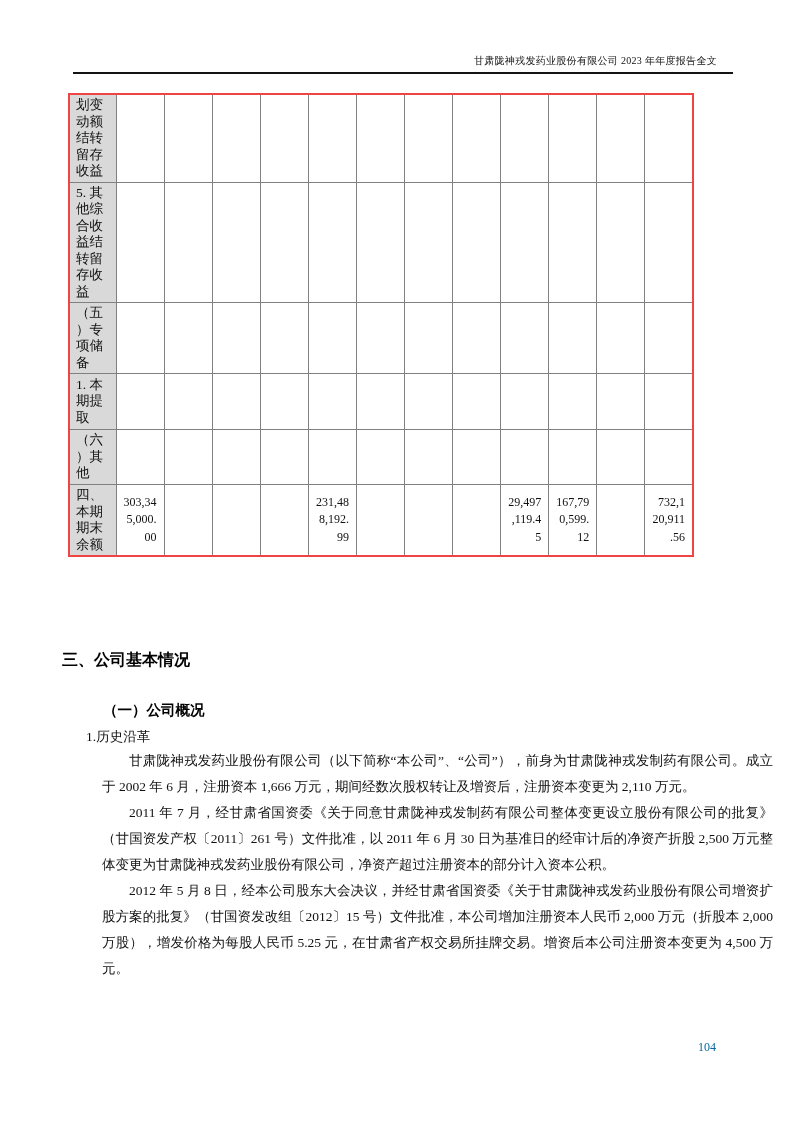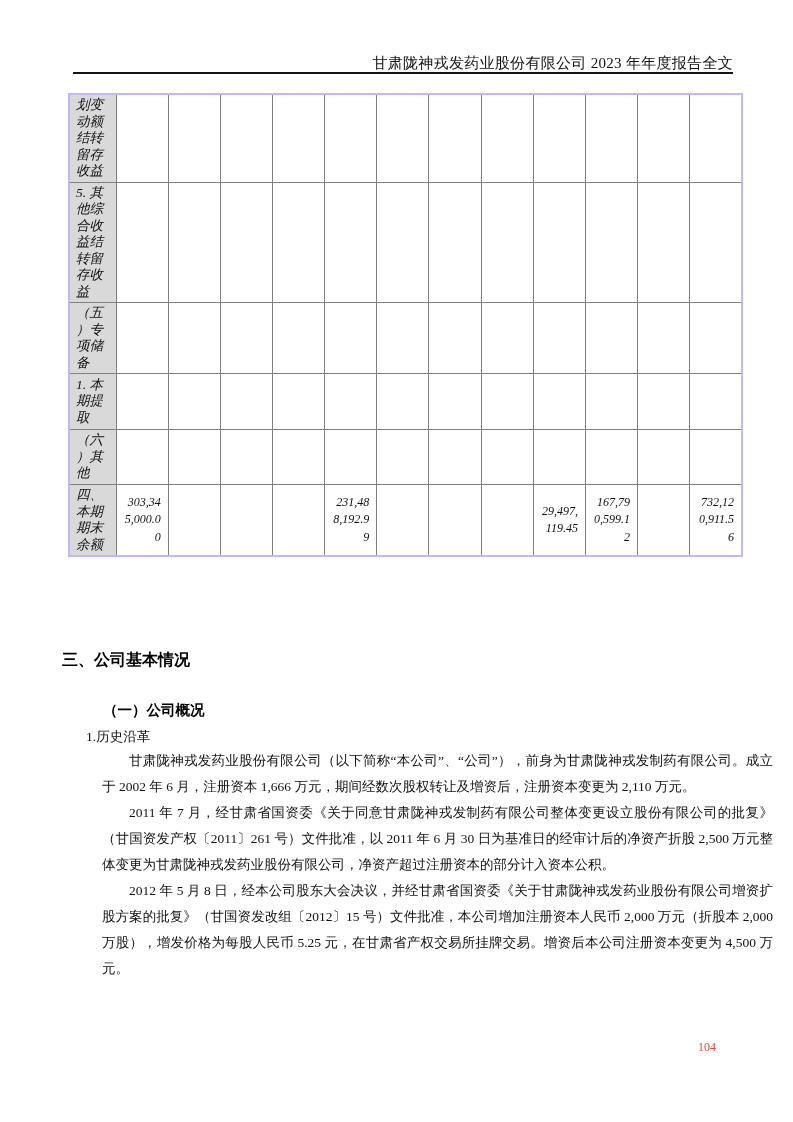--- a/index.html
+++ b/index.html
@@ -8,34 +8,33 @@
     width:793px; height:1122px;
     margin:0 auto;
     background:#ffffff;
     font-family:"Liberation Serif","DejaVu Serif",serif;
     color:#111;
     overflow:hidden;
   }
 
   
   .header-title {
-    position:absolute; top:54px; right:60px;
-    font-size:15px; letter-spacing:0.3px; white-space:nowrap;
+    position:absolute; top:54px; right:76px;
+    font-size:10px; letter-spacing:0.3px; white-space:nowrap;
   }
   .header-rule {
     position:absolute; top:72px; left:73px; width:660px; height:2px;
     background:#141414;
   }
 
   
   table.equity {
-    position:absolute; top:93px; left:68px; width:675px;
+    position:absolute; top:93px; left:68px; width:626px;
     border-collapse:collapse; table-layout:fixed;
-    border:2px solid #c4b5fd;
-    font-style:italic;
+    border:2px solid #ef4444;
   }
   table.equity td {
     border:1px solid #808080;
     vertical-align:middle;
     overflow:hidden;
   }
   td.label {
     background:#d9d9d9;
     font-size:13.5px; line-height:16.5px;
     padding:2px 6px;
@@ -79,21 +78,21 @@
     position:absolute; top:748px; left:62px; width:671px;
     font-size:13.5px; line-height:26px;
     text-align:justify;
     margin-left:40px;
   }
   .body-text p { margin:0; text-indent:2em; }
 
   
   .page-number {
     position:absolute; top:1040px; right:77px;
-    font-size:12px; color:#ef4444;
+    font-size:12px; color:#0369a1;
   }
 </style>
 </head>
 <body>
 
 <div class="page">
 
   <div class="header-title">甘肃陇神戎发药业股份有限公司 2023 年年度报告全文</div>
   <div class="header-rule"></div>
 

